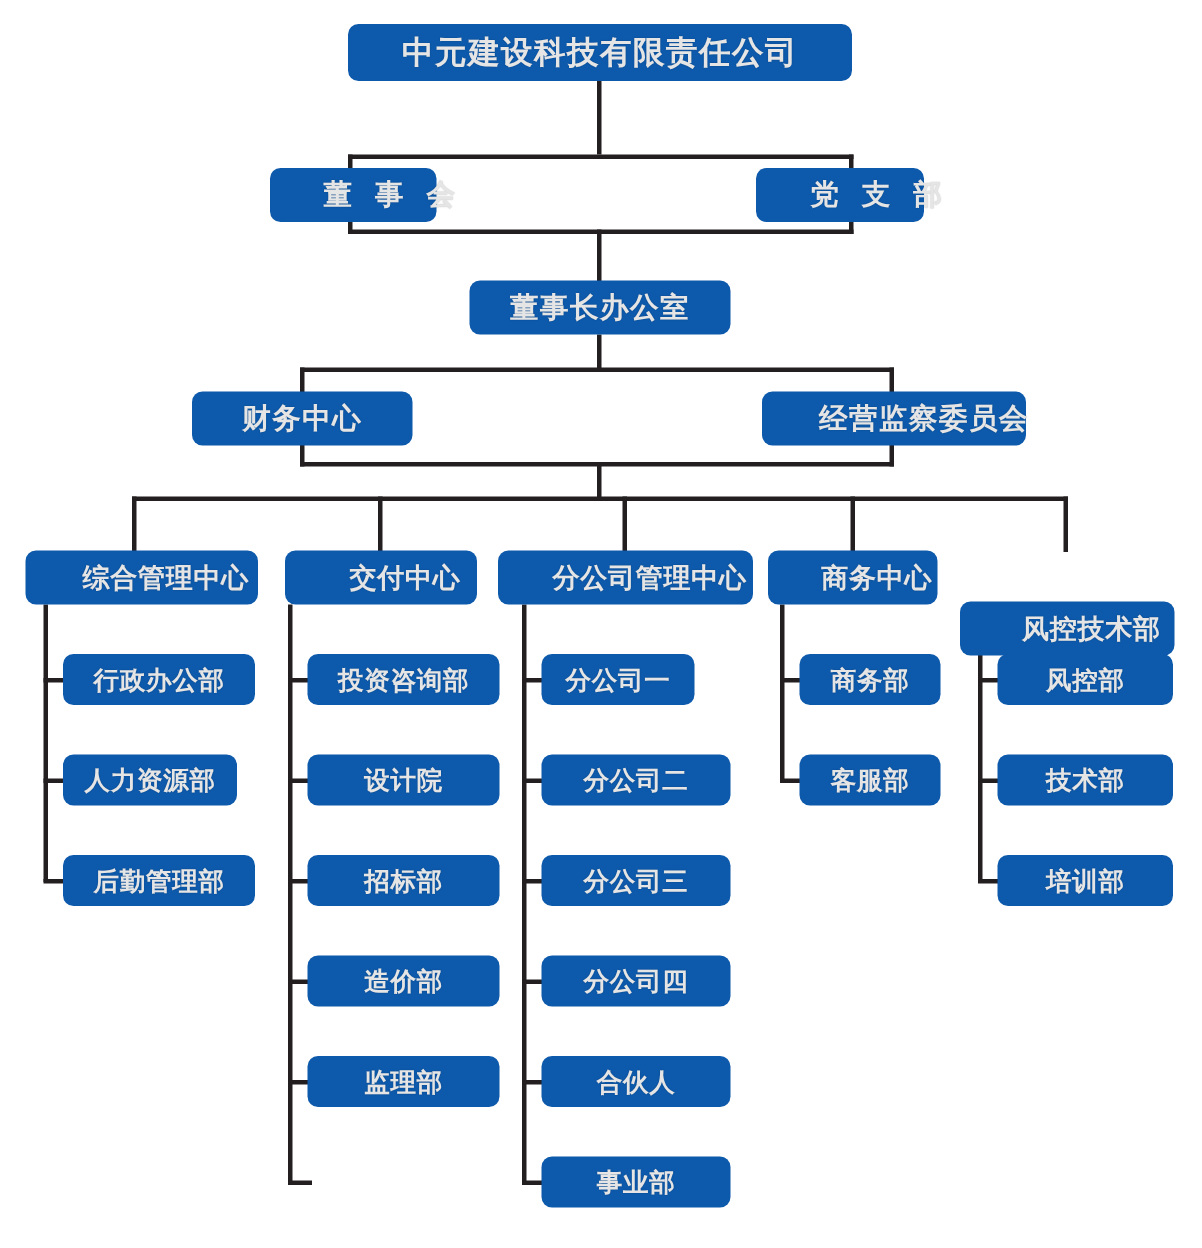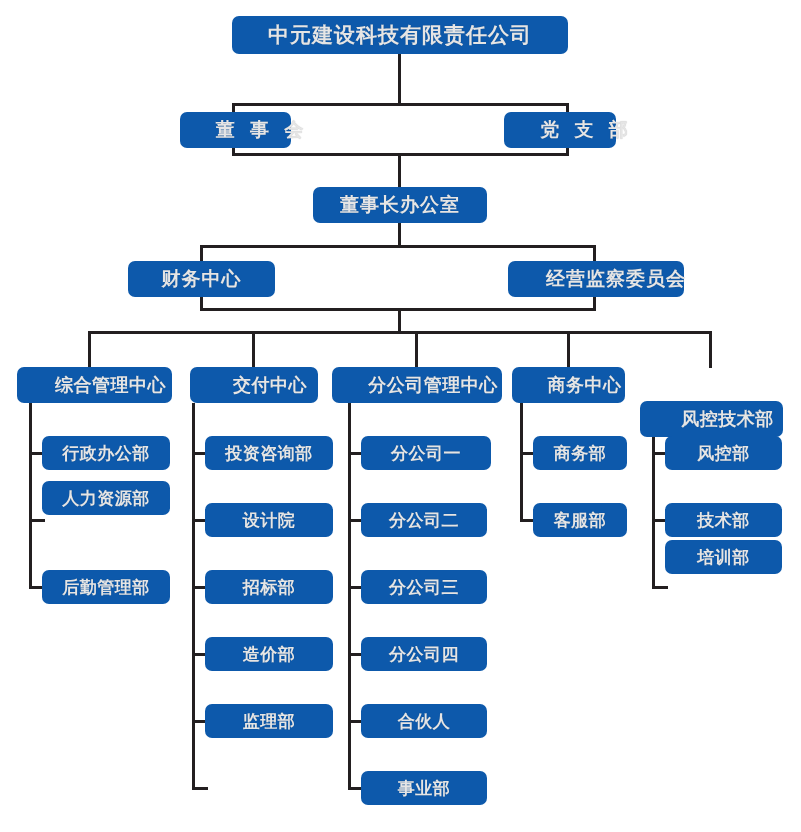--- a/index.html
+++ b/index.html
@@ -75,21 +75,21 @@
   <div class="ln vl" style="left:415px;top:331px;width:3px;height:37px;"></div>
   <div class="ln vl" style="left:567px;top:331px;width:3px;height:37px;"></div>
   <div class="ln vl" style="left:709px;top:331px;width:3px;height:37px;"></div>
 
   <div class="node lvl5" style="left:17px;top:367px;width:155px;height:36px;">综合管理中心</div>
   <div class="ln vl" style="left:29px;top:403px;width:3px;height:185px;"></div>
   <div class="ln hl" style="left:29px;top:452px;width:16px;height:3px;"></div>
   <div class="ln hl" style="left:29px;top:519px;width:16px;height:3px;"></div>
   <div class="ln hl" style="left:29px;top:586px;width:16px;height:3px;"></div>
   <div class="node leaf" style="left:42px;top:436px;width:128px;height:34px;">行政办公部</div>
-  <div class="node leaf" style="left:42px;top:481px;width:128px;height:34px;">人力资源部</div>
+  <div class="node leaf" style="left:42px;top:503px;width:116px;height:34px;">人力资源部</div>
   <div class="node leaf" style="left:42px;top:570px;width:128px;height:34px;">后勤管理部</div>
 
   <div class="node lvl5" style="left:190px;top:367px;width:128px;height:36px;">交付中心</div>
   <div class="ln vl" style="left:192px;top:403px;width:3px;height:387px;"></div>
   <div class="ln hl" style="left:192px;top:452px;width:16px;height:3px;"></div>
   <div class="ln hl" style="left:192px;top:519px;width:16px;height:3px;"></div>
   <div class="ln hl" style="left:192px;top:586px;width:16px;height:3px;"></div>
   <div class="ln hl" style="left:192px;top:653px;width:16px;height:3px;"></div>
   <div class="ln hl" style="left:192px;top:720px;width:16px;height:3px;"></div>
   <div class="ln hl" style="left:192px;top:787px;width:16px;height:3px;"></div>
@@ -100,36 +100,36 @@
   <div class="node leaf" style="left:205px;top:704px;width:128px;height:34px;">监理部</div>
 
   <div class="node lvl5" style="left:332px;top:367px;width:170px;height:36px;">分公司管理中心</div>
   <div class="ln vl" style="left:348px;top:403px;width:3px;height:387px;"></div>
   <div class="ln hl" style="left:348px;top:452px;width:16px;height:3px;"></div>
   <div class="ln hl" style="left:348px;top:519px;width:16px;height:3px;"></div>
   <div class="ln hl" style="left:348px;top:586px;width:16px;height:3px;"></div>
   <div class="ln hl" style="left:348px;top:653px;width:16px;height:3px;"></div>
   <div class="ln hl" style="left:348px;top:720px;width:16px;height:3px;"></div>
   <div class="ln hl" style="left:348px;top:787px;width:16px;height:3px;"></div>
-  <div class="node leaf" style="left:361px;top:436px;width:130px;height:34px;">分公司一</div>
+  <div class="node leaf" style="left:361px;top:436px;width:102px;height:34px;">分公司一</div>
   <div class="node leaf" style="left:361px;top:503px;width:126px;height:34px;">分公司二</div>
   <div class="node leaf" style="left:361px;top:570px;width:126px;height:34px;">分公司三</div>
   <div class="node leaf" style="left:361px;top:637px;width:126px;height:34px;">分公司四</div>
   <div class="node leaf" style="left:361px;top:704px;width:126px;height:34px;">合伙人</div>
   <div class="node leaf" style="left:361px;top:771px;width:126px;height:34px;">事业部</div>
 
   <div class="node lvl5" style="left:512px;top:367px;width:113px;height:36px;">商务中心</div>
   <div class="ln vl" style="left:520px;top:403px;width:3px;height:118px;"></div>
   <div class="ln hl" style="left:520px;top:452px;width:16px;height:3px;"></div>
   <div class="ln hl" style="left:520px;top:519px;width:16px;height:3px;"></div>
   <div class="node leaf" style="left:533px;top:436px;width:94px;height:34px;">商务部</div>
   <div class="node leaf" style="left:533px;top:503px;width:94px;height:34px;">客服部</div>
 
   <div class="node lvl5" style="left:640px;top:383px;width:143px;height:36px;margin-top:18px;">风控技术部</div>
   <div class="ln vl" style="left:652px;top:403px;width:3px;height:185px;"></div>
   <div class="ln hl" style="left:652px;top:452px;width:16px;height:3px;"></div>
   <div class="ln hl" style="left:652px;top:519px;width:16px;height:3px;"></div>
   <div class="ln hl" style="left:652px;top:586px;width:16px;height:3px;"></div>
   <div class="node leaf" style="left:665px;top:436px;width:117px;height:34px;">风控部</div>
   <div class="node leaf" style="left:665px;top:503px;width:117px;height:34px;">技术部</div>
-  <div class="node leaf" style="left:665px;top:540px;width:117px;height:34px;">培训部</div>
+  <div class="node leaf" style="left:665px;top:570px;width:117px;height:34px;">培训部</div>
 
 </div>
 
 </body></html>

